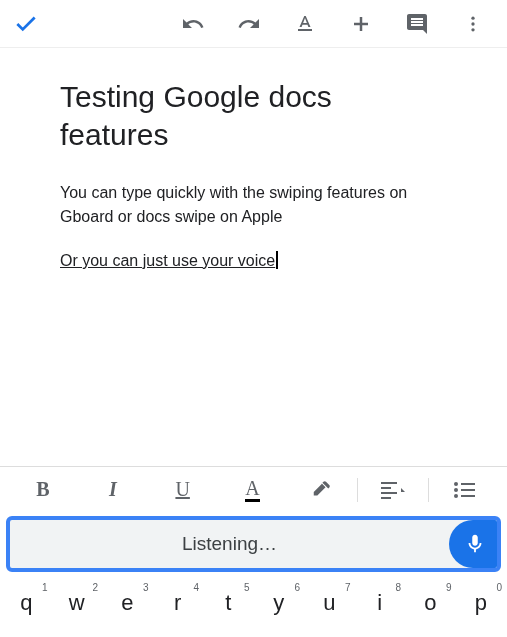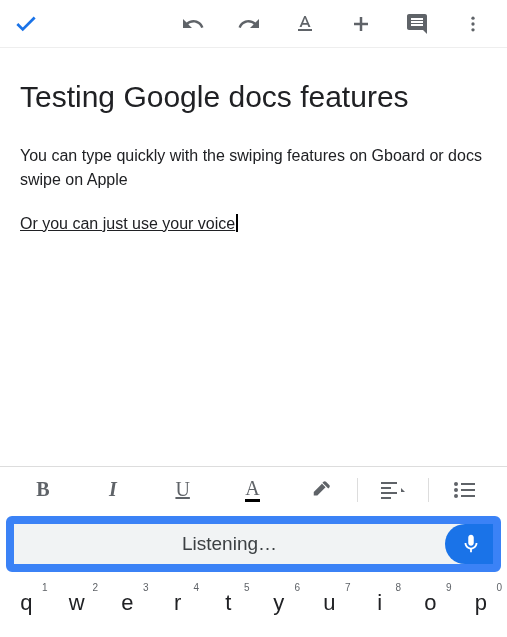--- a/index.html
+++ b/index.html
@@ -31,21 +31,21 @@
     .icon-btn {
       display: flex;
       align-items: center;
       justify-content: center;
       width: 28px;
       height: 28px;
       color: #5f6368;
       cursor: pointer;
     }
     .doc-area {
-      padding: 30px 20px 0;
+      padding: 30px 60px 0;
       height: 418px;
     }
     .doc-title {
       font-size: 30px;
       font-weight: 400;
       line-height: 1.25;
       margin-bottom: 28px;
       color: #202124;
     }
     .doc-para {
@@ -89,21 +89,21 @@
     }
     .fmt-sep {
       width: 1px;
       height: 24px;
       background: #ddd;
     }
     .voice-bar-wrap {
       padding: 4px 6px;
     }
     .voice-bar {
-      border: 8px solid #3b82f6;
+      border: 4px solid #3b82f6;
       border-radius: 6px;
       height: 56px;
       display: flex;
       align-items: center;
       background: #f1f3f4;
       position: relative;
       overflow: hidden;
     }
     .voice-text {
       flex: 1;

